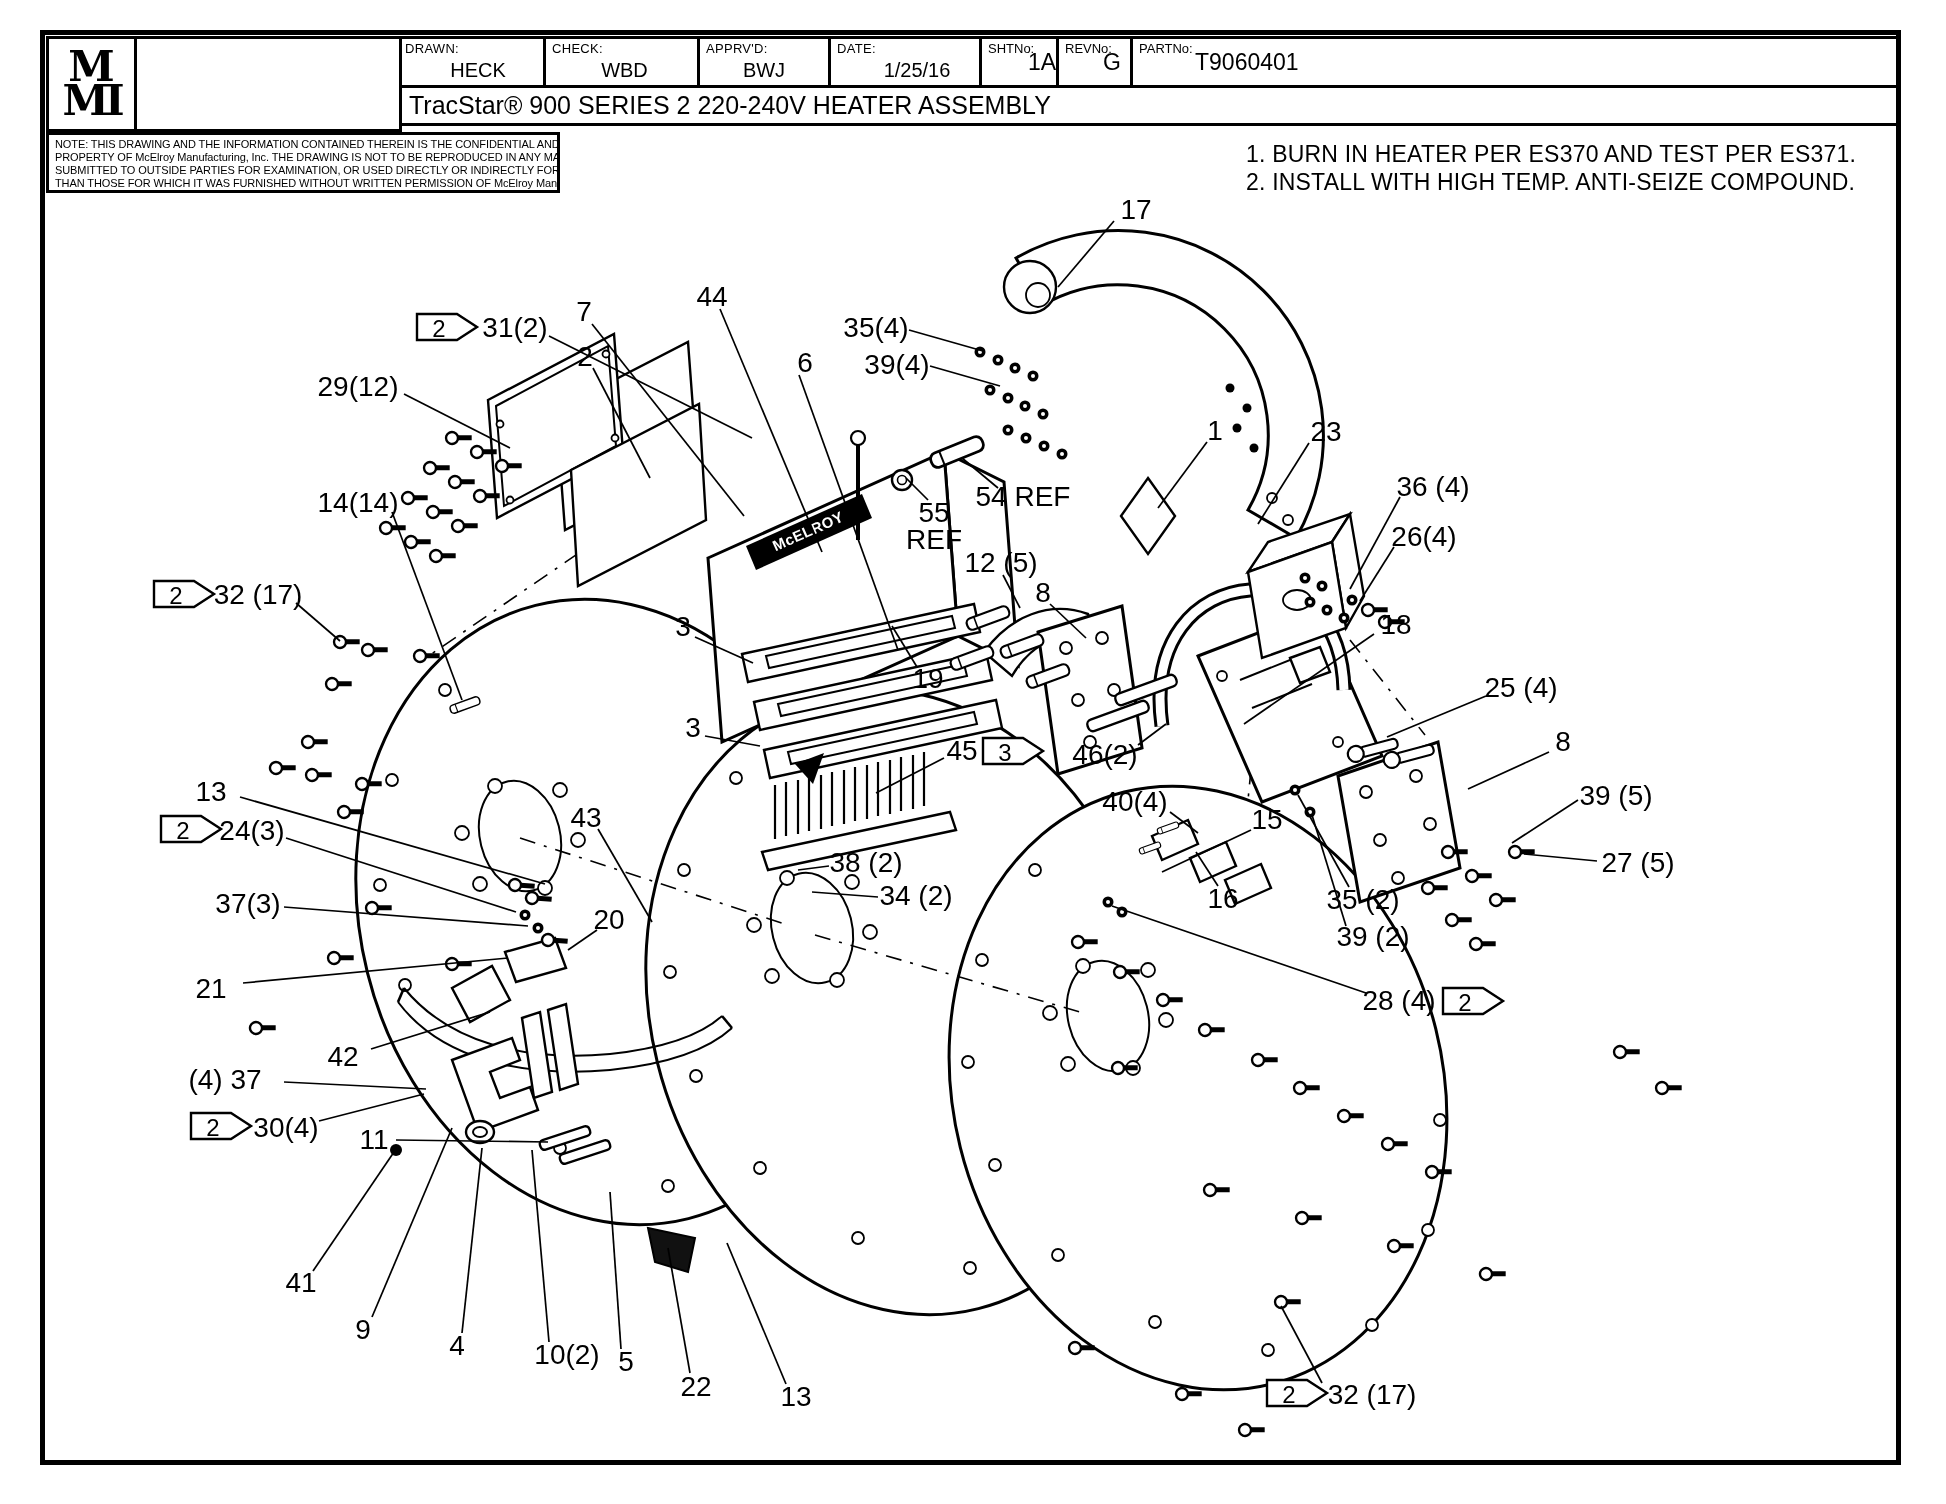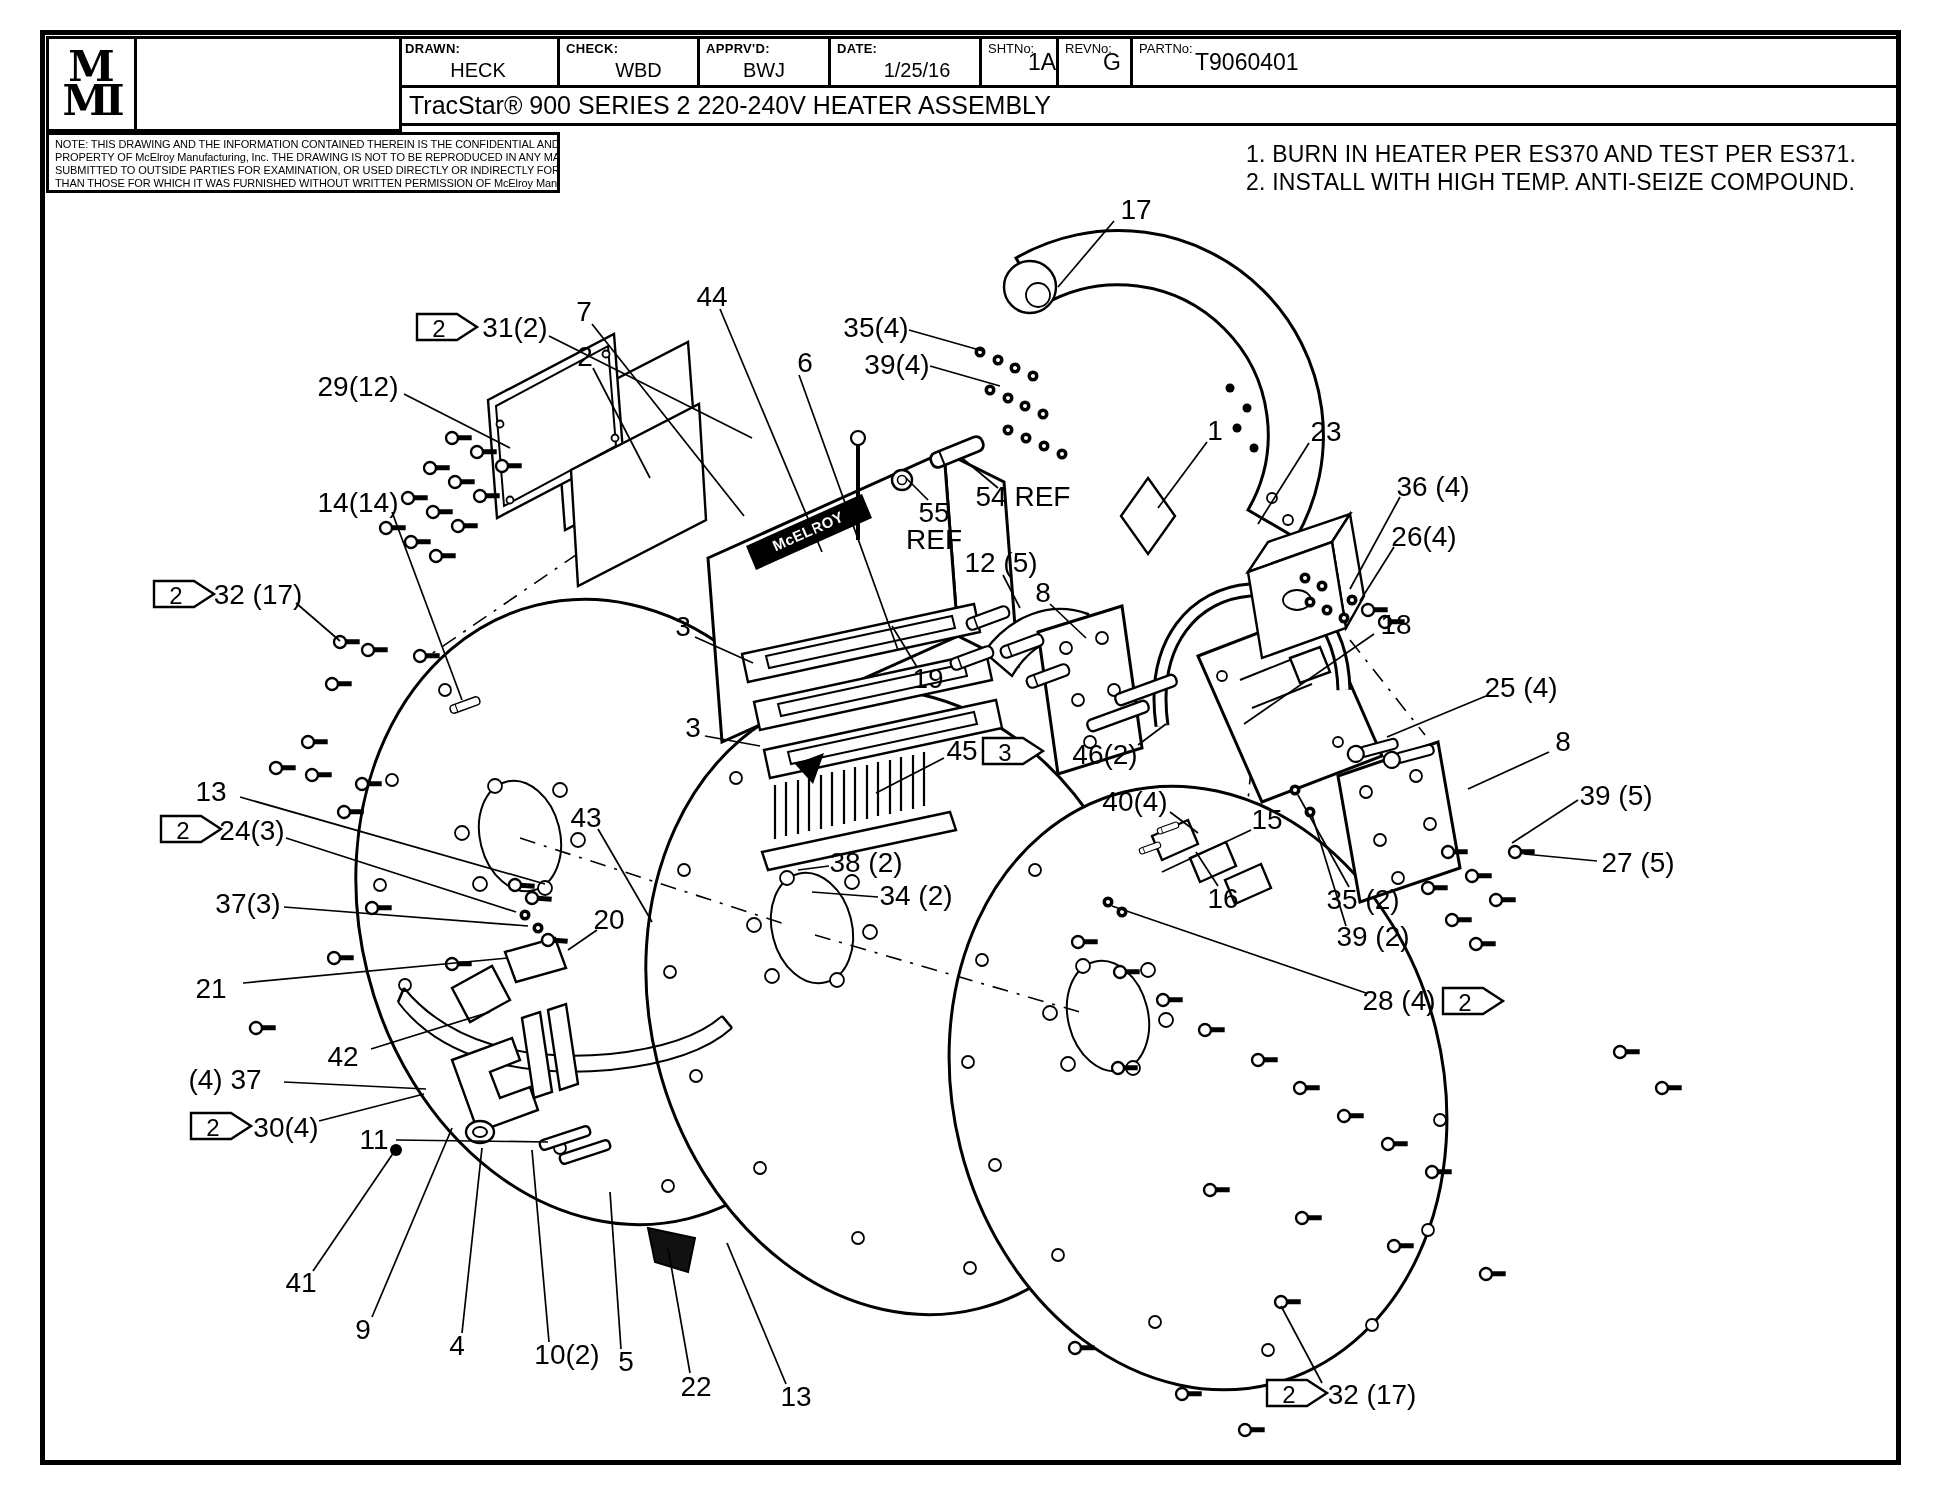--- a/index.html
+++ b/index.html
@@ -20,21 +20,21 @@
            justify-content:center;font-size:22px;}
   .tb-row2{height:27px;border-bottom:4px double #000;display:flex;align-items:center;
            justify-content:center;font-size:21px;}
   .tb-row3{flex:1;display:flex;align-items:center;justify-content:center;
            font-size:15px;position:relative;}
   .regmark{position:absolute;left:6px;top:4px;font-size:12px;}
   .tb-fields{position:absolute;left:399px;top:36px;width:1502px;height:52px;
              border:3px solid #000;border-left:none;box-sizing:border-box;}
   .cell{position:absolute;top:0;height:46px;border-left:3px solid #000;box-sizing:border-box;}
   .cell.first{border-left:none;}
-  .flabel{position:absolute;top:2px;left:6px;font-size:13px;letter-spacing:.3px;font-weight:bold;}
+  .flabel{position:absolute;top:2px;left:6px;font-size:13px;letter-spacing:.3px;}
   .fvalue{position:absolute;bottom:3px;left:0;right:0;text-align:center;font-size:20px;}
   .flabel2{position:absolute;top:3px;left:6px;font-size:13px;line-height:14px;display:flex;
            }
   .fvalue2{position:absolute;top:50%;transform:translateY(-50%);left:54px;font-size:23px;}
   .tb-title{position:absolute;left:399px;top:88px;width:1502px;height:38px;
             border:3px solid #000;border-top:none;border-left:none;box-sizing:border-box;
             display:flex;align-items:center;padding-left:10px;font-size:25px;}
   
   .conf-note{position:absolute;left:46px;top:132px;width:514px;height:61px;
              border:3px solid #000;box-sizing:border-box;padding:3px 6px;
@@ -71,21 +71,21 @@
     <span class="logo-m">M</span>
     <span class="logo-mi">MI</span>
   </div>
 </div>
 
 <div class="tb-fields">
   <div class="cell first" style="left:0;width:158px">
     <span class="flabel">DRAWN:</span>
     <span class="fvalue">HECK</span>
   </div>
-  <div class="cell" style="left:158px;width:160px">
+  <div class="cell" style="left:144px;width:160px">
     <span class="flabel">CHECK:</span>
     <span class="fvalue">WBD</span>
   </div>
   <div class="cell" style="left:298px;width:131px">
     <span class="flabel">APPRV'D:</span>
     <span class="fvalue">BWJ</span>
   </div>
   <div class="cell" style="left:429px;width:175px">
     <span class="flabel">DATE:</span>
     <span class="fvalue">1/25/16</span>

